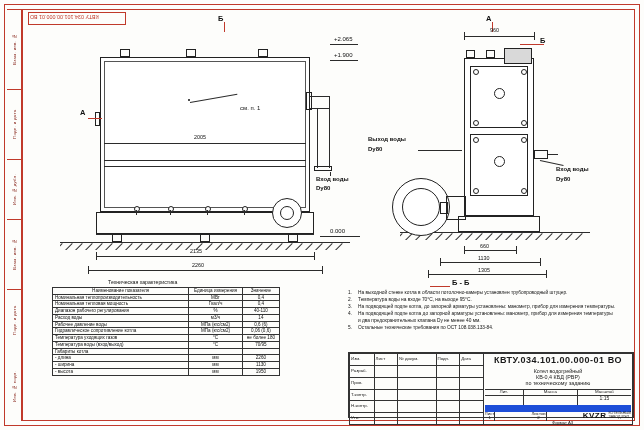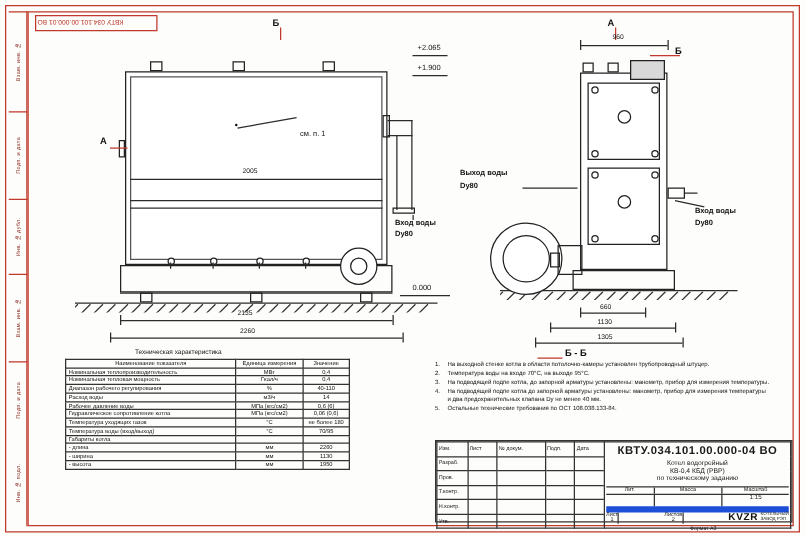--- a/index.html
+++ b/index.html
@@ -350,21 +350,21 @@
     <table>
       <tbody>
           <tr>
         <td class="l" style="width:9%;">Изм.</td>
         <td class="l" style="width:9%;">Лист</td>
         <td class="l" style="width:15%;">№ докум.</td>
         <td class="l" style="width:9%;">Подп.</td>
         <td class="l" style="width:9%;">Дата</td>
         <td rowspan="6" style="width:49%;vertical-align:middle;">
           <div style="padding:2px 0 3px;">
-            <div class="title-main">КВТУ.034.101.00.000-04 ВО</div>
+            <div class="title-main">КВТУ.034.101.00.000-01 ВО</div>
             <div style="height:3px;"></div>
             <div style="font-size:5.4px;">Котел водогрейный</div>
             <div style="font-size:5.4px;">КВ-0,4 КБД (РВР)</div>
             <div style="font-size:5.4px;">по техническому заданию</div>
             <div style="height:2px;"></div>
             <div style="display:flex;border-top:1px solid #333;">
               <div style="flex:1;border-right:1px solid #333;font-size:4.4px;">
                 <span>Лит.</span>
               </div>
               <div style="flex:1.4;border-right:1px solid #333;font-size:4.4px;">
@@ -372,21 +372,21 @@
               </div>
               <div style="flex:1.4;font-size:4.4px;">
                 <span>Масштаб</span>
               </div>
             </div>
             <div style="display:flex;border-top:1px solid #333;">
               <div style="flex:1;border-right:1px solid #333;height:9px;"></div>
               <div style="flex:1.4;border-right:1px solid #333;height:9px;"></div>
               <div style="flex:1.4;height:9px;font-size:5px;">1:15</div>
             </div>
-            <div style="display:flex;border-top:5px solid #1d4ed8;font-size:4.4px;gap:36px;">
+            <div style="display:flex;border-top:7px solid #1d4ed8;font-size:4.4px;gap:36px;">
               <div style="flex:1;border-right:1px solid #333;">
                 <span>Лист</span>
                 <span>1</span>
               </div>
               <div style="flex:1;border-right:1px solid #333;">
                 <span>Листов</span>
                 <span>2</span>
               </div>
               <div style="flex:1.8;display:flex;align-items:center;justify-content:center;gap:2px;">
                 <span class="kvzr">KVZR</span>

